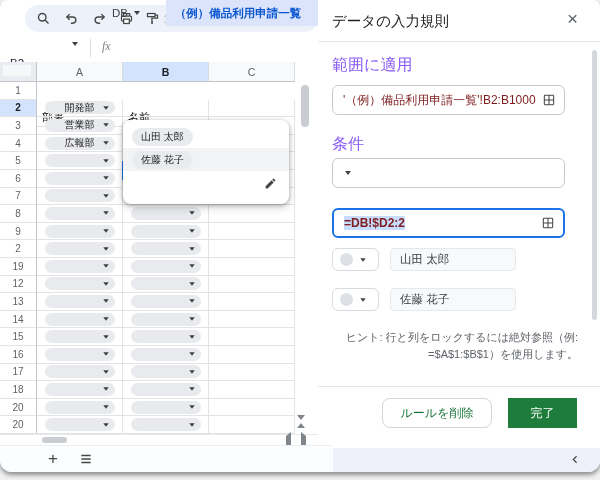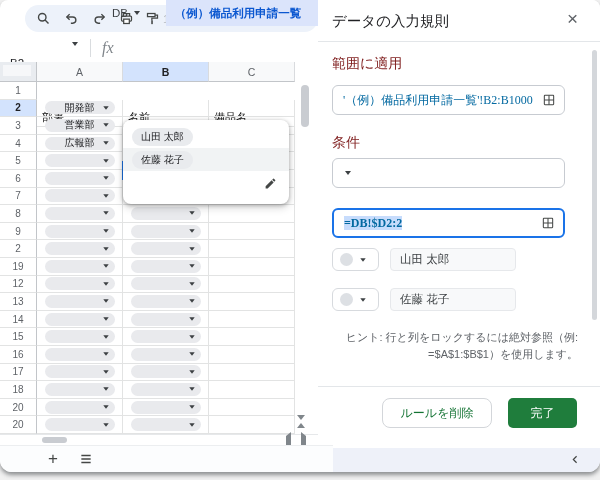--- a/index.html
+++ b/index.html
@@ -12,21 +12,21 @@
   .zoomlab{position:absolute;left:138px;top:0;height:27px;display:flex;align-items:center;
            color:#b6bac0;font-size:11.5px;letter-spacing:.2px;}
   .tri{width:0;height:0;border-left:3.5px solid transparent;border-right:3.5px solid transparent;border-top:4.5px solid #3c4043;}
   .tri.dis{border-top-color:#b6bac0;}
   .tdiv{position:absolute;left:215px;top:6px;width:1px;height:15px;background:#c6cacf;}
   
   .fbar{position:absolute;left:0;top:36px;width:318px;height:24px;display:flex;align-items:center;}
   .namebox{position:absolute;left:10px;font-size:11.5px;color:#202124;margin-top:29px;}
   .nbcaret{position:absolute;left:72px;top:10px;}
   .fdiv{position:absolute;left:90px;top:3px;width:1px;height:18px;background:#d9dcdf;}
-  .fx{position:absolute;left:102px;top:3px;font-style:italic;font-size:16px;color:#80868b;font-family:"Liberation Serif","DejaVu Serif",serif;}
+  .fx{position:absolute;left:102px;top:3px;font-style:italic;font-size:12px;color:#80868b;font-family:"Liberation Serif","DejaVu Serif",serif;}
   
   .grid{position:absolute;left:0;top:62px;width:312px;height:372px;background:#fff;}
   .corner{position:absolute;left:0;top:0;width:37px;height:20px;background:#e9ecf0;border-right:1px solid #c2c5c9;border-bottom:1px solid #c2c5c9;box-sizing:border-box;}
   .corner:after{content:"";position:absolute;left:3px;top:3px;right:5px;bottom:5px;background:#f6f7f9;}
   .chead{position:absolute;top:0;height:20px;width:86px;background:#f8f9fa;border-right:1px solid #d9dbde;border-bottom:1px solid #c2c5c9;
          box-sizing:border-box;display:flex;align-items:center;justify-content:center;font-size:10.5px;color:#5f6368;}
   .chead.sel{background:#d3e3fd;color:#202124;font-weight:bold;}
   .grow{position:absolute;left:0;height:17.6px;width:312px;}
   .rh{position:absolute;left:0;top:0;width:37px;height:17.6px;background:#fff;border-right:1px solid #c2c5c9;border-bottom:1px solid #e2e3e3;
       box-sizing:border-box;display:flex;align-items:center;justify-content:center;font-size:10px;color:#5f6368;}
@@ -61,41 +61,41 @@
   .tbtn{position:absolute;top:0;height:26px;display:flex;align-items:center;justify-content:center;color:#444746;}
   .dbtab{position:absolute;left:112px;top:0;height:26px;display:flex;align-items:center;gap:6px;font-size:11.5px;color:#3c4043;}
   .activetab{position:absolute;left:166px;top:0;width:167px;height:26px;background:#dbe4fb;display:flex;align-items:center;
              justify-content:center;gap:17px;font-size:11.5px;font-weight:bold;color:#0b57d0;}
   .activetab .tri{border-top-color:#0b57d0;}
   
   .panel{position:absolute;left:318px;top:0;width:282px;height:328px;background:#fff;}
   .ptitle{position:absolute;left:14px;top:12px;font-size:14.5px;color:#202124;}
   .pclose{position:absolute;right:22px;top:8px;font-size:19px;color:#5f6368;cursor:default;}
   .pdiv{position:absolute;left:0;width:282px;height:1px;background:#e3e6e9;}
-  .plabel{position:absolute;left:14px;font-size:14px;color:#7f1d1d;}
+  .plabel{position:absolute;left:14px;font-size:16px;color:#8b5cf6;}
   .pinput{position:absolute;left:14px;width:233px;height:30px;border:1px solid #c7cbd1;border-radius:6px;box-sizing:border-box;
           display:flex;align-items:center;background:#fff;}
-  .pinput .txt{flex:1;font-size:12px;color:#0369a1;padding-left:10px;white-space:nowrap;overflow:hidden;font-family:Liberation Serif, serif;}
+  .pinput .txt{flex:1;font-size:12px;color:#7f1d1d;padding-left:10px;white-space:nowrap;overflow:hidden;}
   .gicon{flex:0 0 auto;margin-right:8px;display:flex;}
   .focus{border:2px solid #1a73e8;}
   .selspan{background:#c7dcfc;}
   .pselect{position:absolute;left:14px;width:233px;height:30px;border:1px solid #c7cbd1;border-radius:6px;box-sizing:border-box;
            display:flex;align-items:center;justify-content:space-between;padding:0 12px 0 12px;font-size:12px;color:#202124;}
   .optrow{position:absolute;left:14px;height:23px;}
   .colorbox{position:absolute;left:0;top:0;width:47px;height:23px;border:1px solid #d7dade;border-radius:6px;box-sizing:border-box;
             display:flex;align-items:center;background:#fff;}
   .ccircle{width:13px;height:13px;border-radius:50%;background:#dde0e4;margin-left:7px;}
   .colorbox .tri{margin-left:7px;transform:scale(.9);}
   .valfield{position:absolute;left:58px;top:0;width:126px;height:23px;background:#f8f9fa;border:1px solid #e6e8eb;border-radius:4px;
             box-sizing:border-box;display:flex;align-items:center;padding-left:9px;font-size:11.5px;color:#3c4043;}
   .hint{position:absolute;left:14px;top:329px;width:246px;font-size:11px;line-height:1.5;color:#5f6368;text-align:right;}
   .btnrow{position:absolute;left:0;top:398px;width:282px;}
   .delbtn{position:absolute;left:64px;top:0;width:110px;height:30px;border:1px solid #d3d6da;border-radius:8px;background:#fff;
           color:#137333;font-size:12px;display:flex;align-items:center;justify-content:center;box-sizing:border-box;}
-  .donebtn{position:absolute;left:190px;top:0;width:69px;height:30px;border-radius:5px;background:#1f7d3c;
+  .donebtn{position:absolute;left:190px;top:0;width:69px;height:30px;border-radius:0;background:#1f7d3c;
            color:#fff;font-size:12px;display:flex;align-items:center;justify-content:center;}
   .pscroll{position:absolute;left:274px;top:50px;width:5px;height:270px;background:#d4d7db;border-radius:3px;}
   .pbottom{position:absolute;left:333px;top:448px;width:267px;height:24px;background:#eef1f9;}
   .collapse{position:absolute;right:18px;top:4px;}
 </style>
 </head>
 <body>
 
 <div class="stage">
 <div class="win">
@@ -162,21 +162,20 @@
   <div class="grid">
     <div class="corner"></div>
     <div class="chead" style="left:37px">A</div>
     <div class="chead sel" style="left:123px">B</div>
     <div class="chead" style="left:209px">C</div>
     <div id="rows">
           <div class="grow" style="top: 20px;">
             <div class="rh">1</div>
             <div class="cell cA hdrcell">部署</div>
             <div class="cell cB hdrcell">名前</div>
-            <div class="cell cC hdrcell">備品名</div>
           </div>
           <div class="grow" style="top: 37.6px;">
             <div class="rh sel">2</div>
             <div class="cell cA">
               <div class="pill">
                 <span>開発部</span>
                 <span class="tri"></span>
               </div>
             </div>
             <div class="cell cB"></div>

